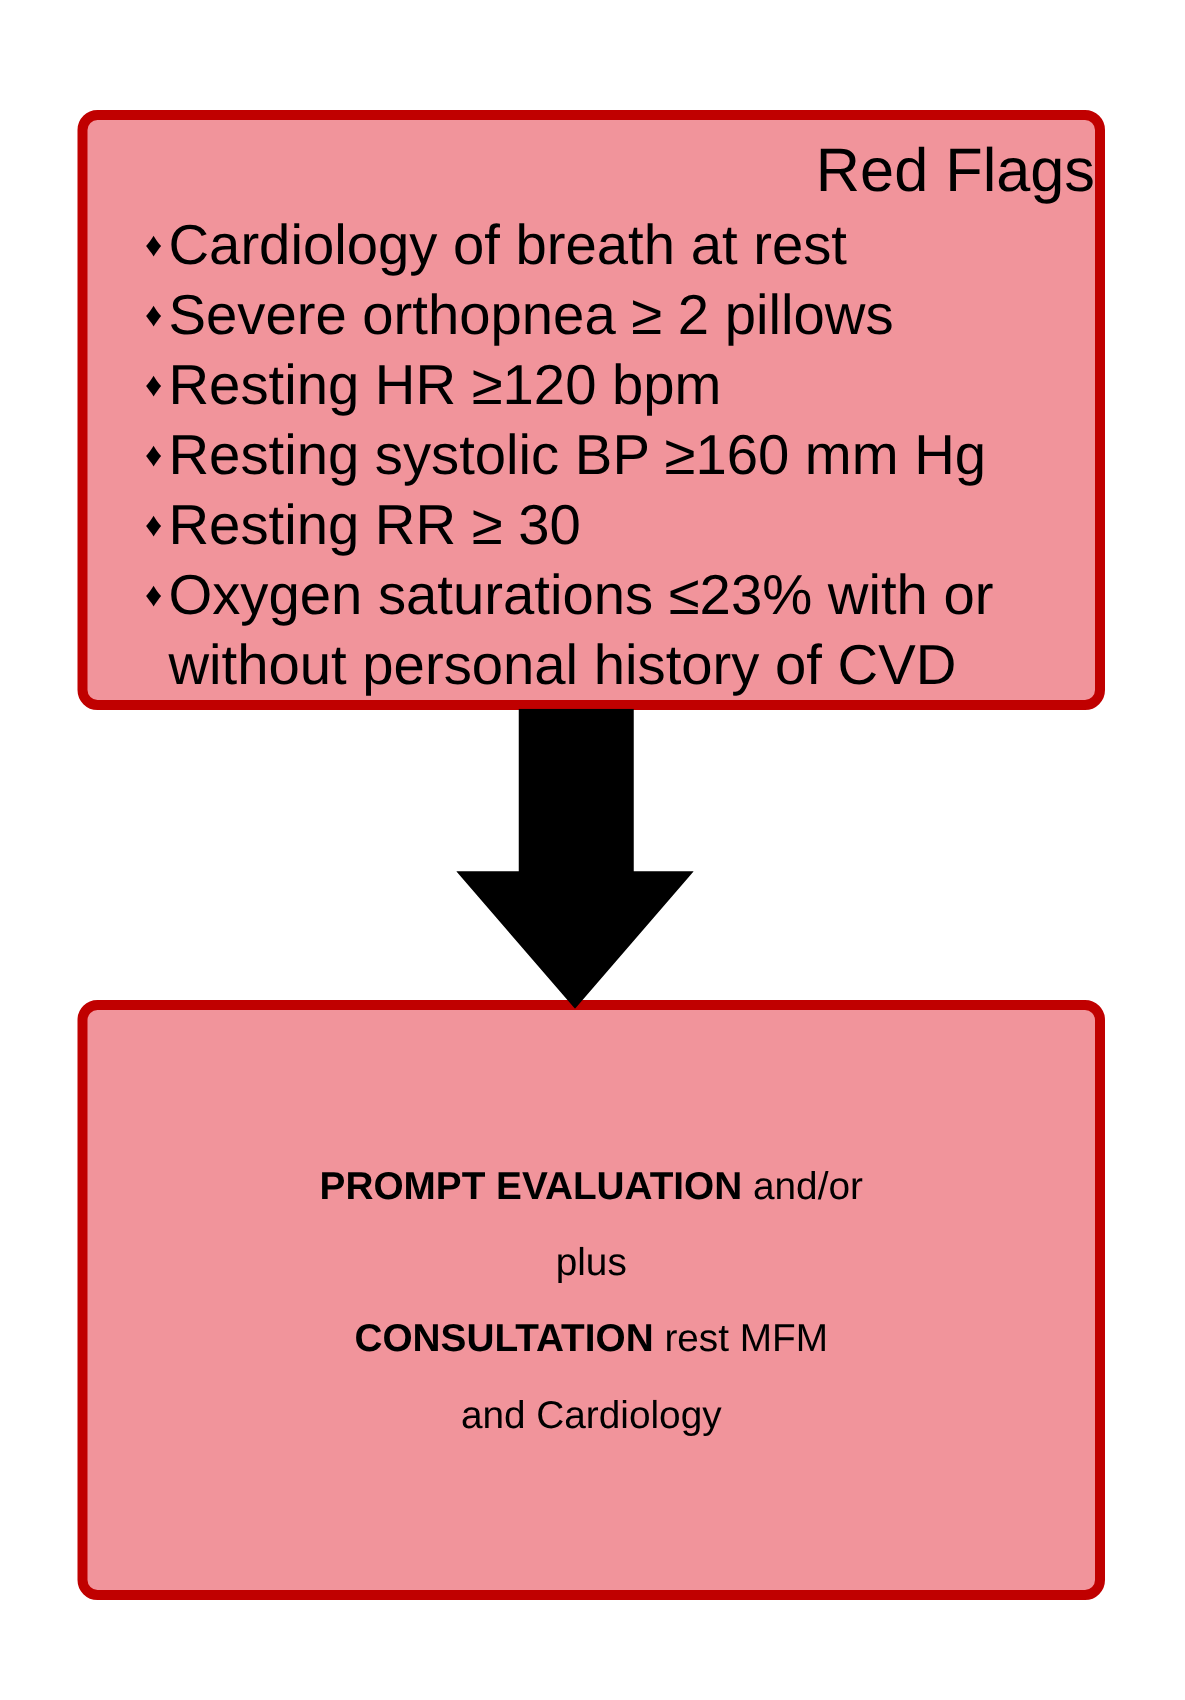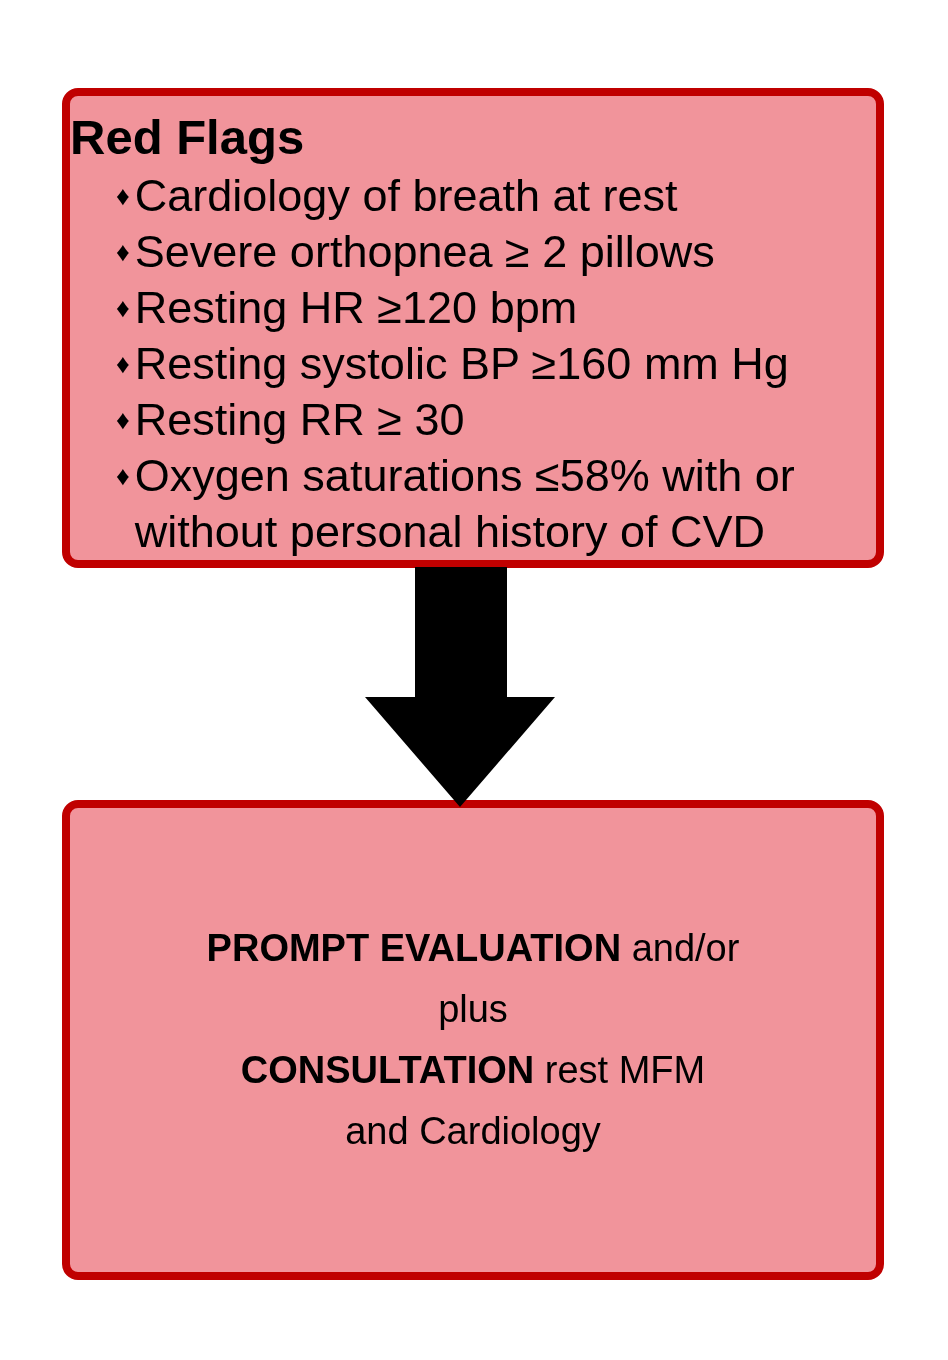--- a/index.html
+++ b/index.html
@@ -29,24 +29,24 @@
   .top-box { top: 88px; }
   .bottom-box {
     top: 800px;
     display: flex;
     align-items: center;
     justify-content: center;
     text-align: center;
   }
   .box-title {
     margin: 12px 0 2px 0;
-    text-align: left;
+    text-align: right;
     font-size: 49px;
     line-height: 58px;
-    font-weight: bold;
+    font-weight: normal;
   }
   .flag-list {
     list-style: none;
     margin: 0;
     padding: 0 10px 0 46px;
   }
   .flag-item {
     display: flex;
     align-items: flex-start;
     font-size: 45px;
@@ -63,21 +63,21 @@
     position: absolute;
     left: 365px;
     top: 567px;
     width: 190px;
     height: 240px;
     color: var(--arrow-fill, #000000);
     z-index: 3;
   }
   .arrow svg { display: block; width: 100%; height: 100%; }
   .action-text {
-    font-size: 38px;
+    font-size: 31px;
     line-height: 61px;
     padding: 0 10px;
   }
   .action-text p { margin: 0; }
   .bold-run { font-weight: bold; }
   .italic-run { }
 </style>
 </head>
 <body>
 
@@ -101,21 +101,21 @@
       <li class="flag-item">
         <span class="bullet">♦</span>
         <span class="flag-text">Resting systolic BP ≥160 mm Hg</span>
       </li>
       <li class="flag-item">
         <span class="bullet">♦</span>
         <span class="flag-text">Resting RR ≥ 30</span>
       </li>
       <li class="flag-item">
         <span class="bullet">♦</span>
-        <span class="flag-text">Oxygen saturations ≤58% with or without personal history of CVD</span>
+        <span class="flag-text">Oxygen saturations ≤23% with or without personal history of CVD</span>
       </li>
     </ul>
   </section>
 
   <div class="arrow">
     <svg viewBox="0 0 190 240" preserveAspectRatio="none" aria-hidden="true">
       <polygon points="50,0 142,0 142,130 190,130 95,240 0,130 50,130" fill="currentColor"></polygon>
     </svg>
   </div>
 

